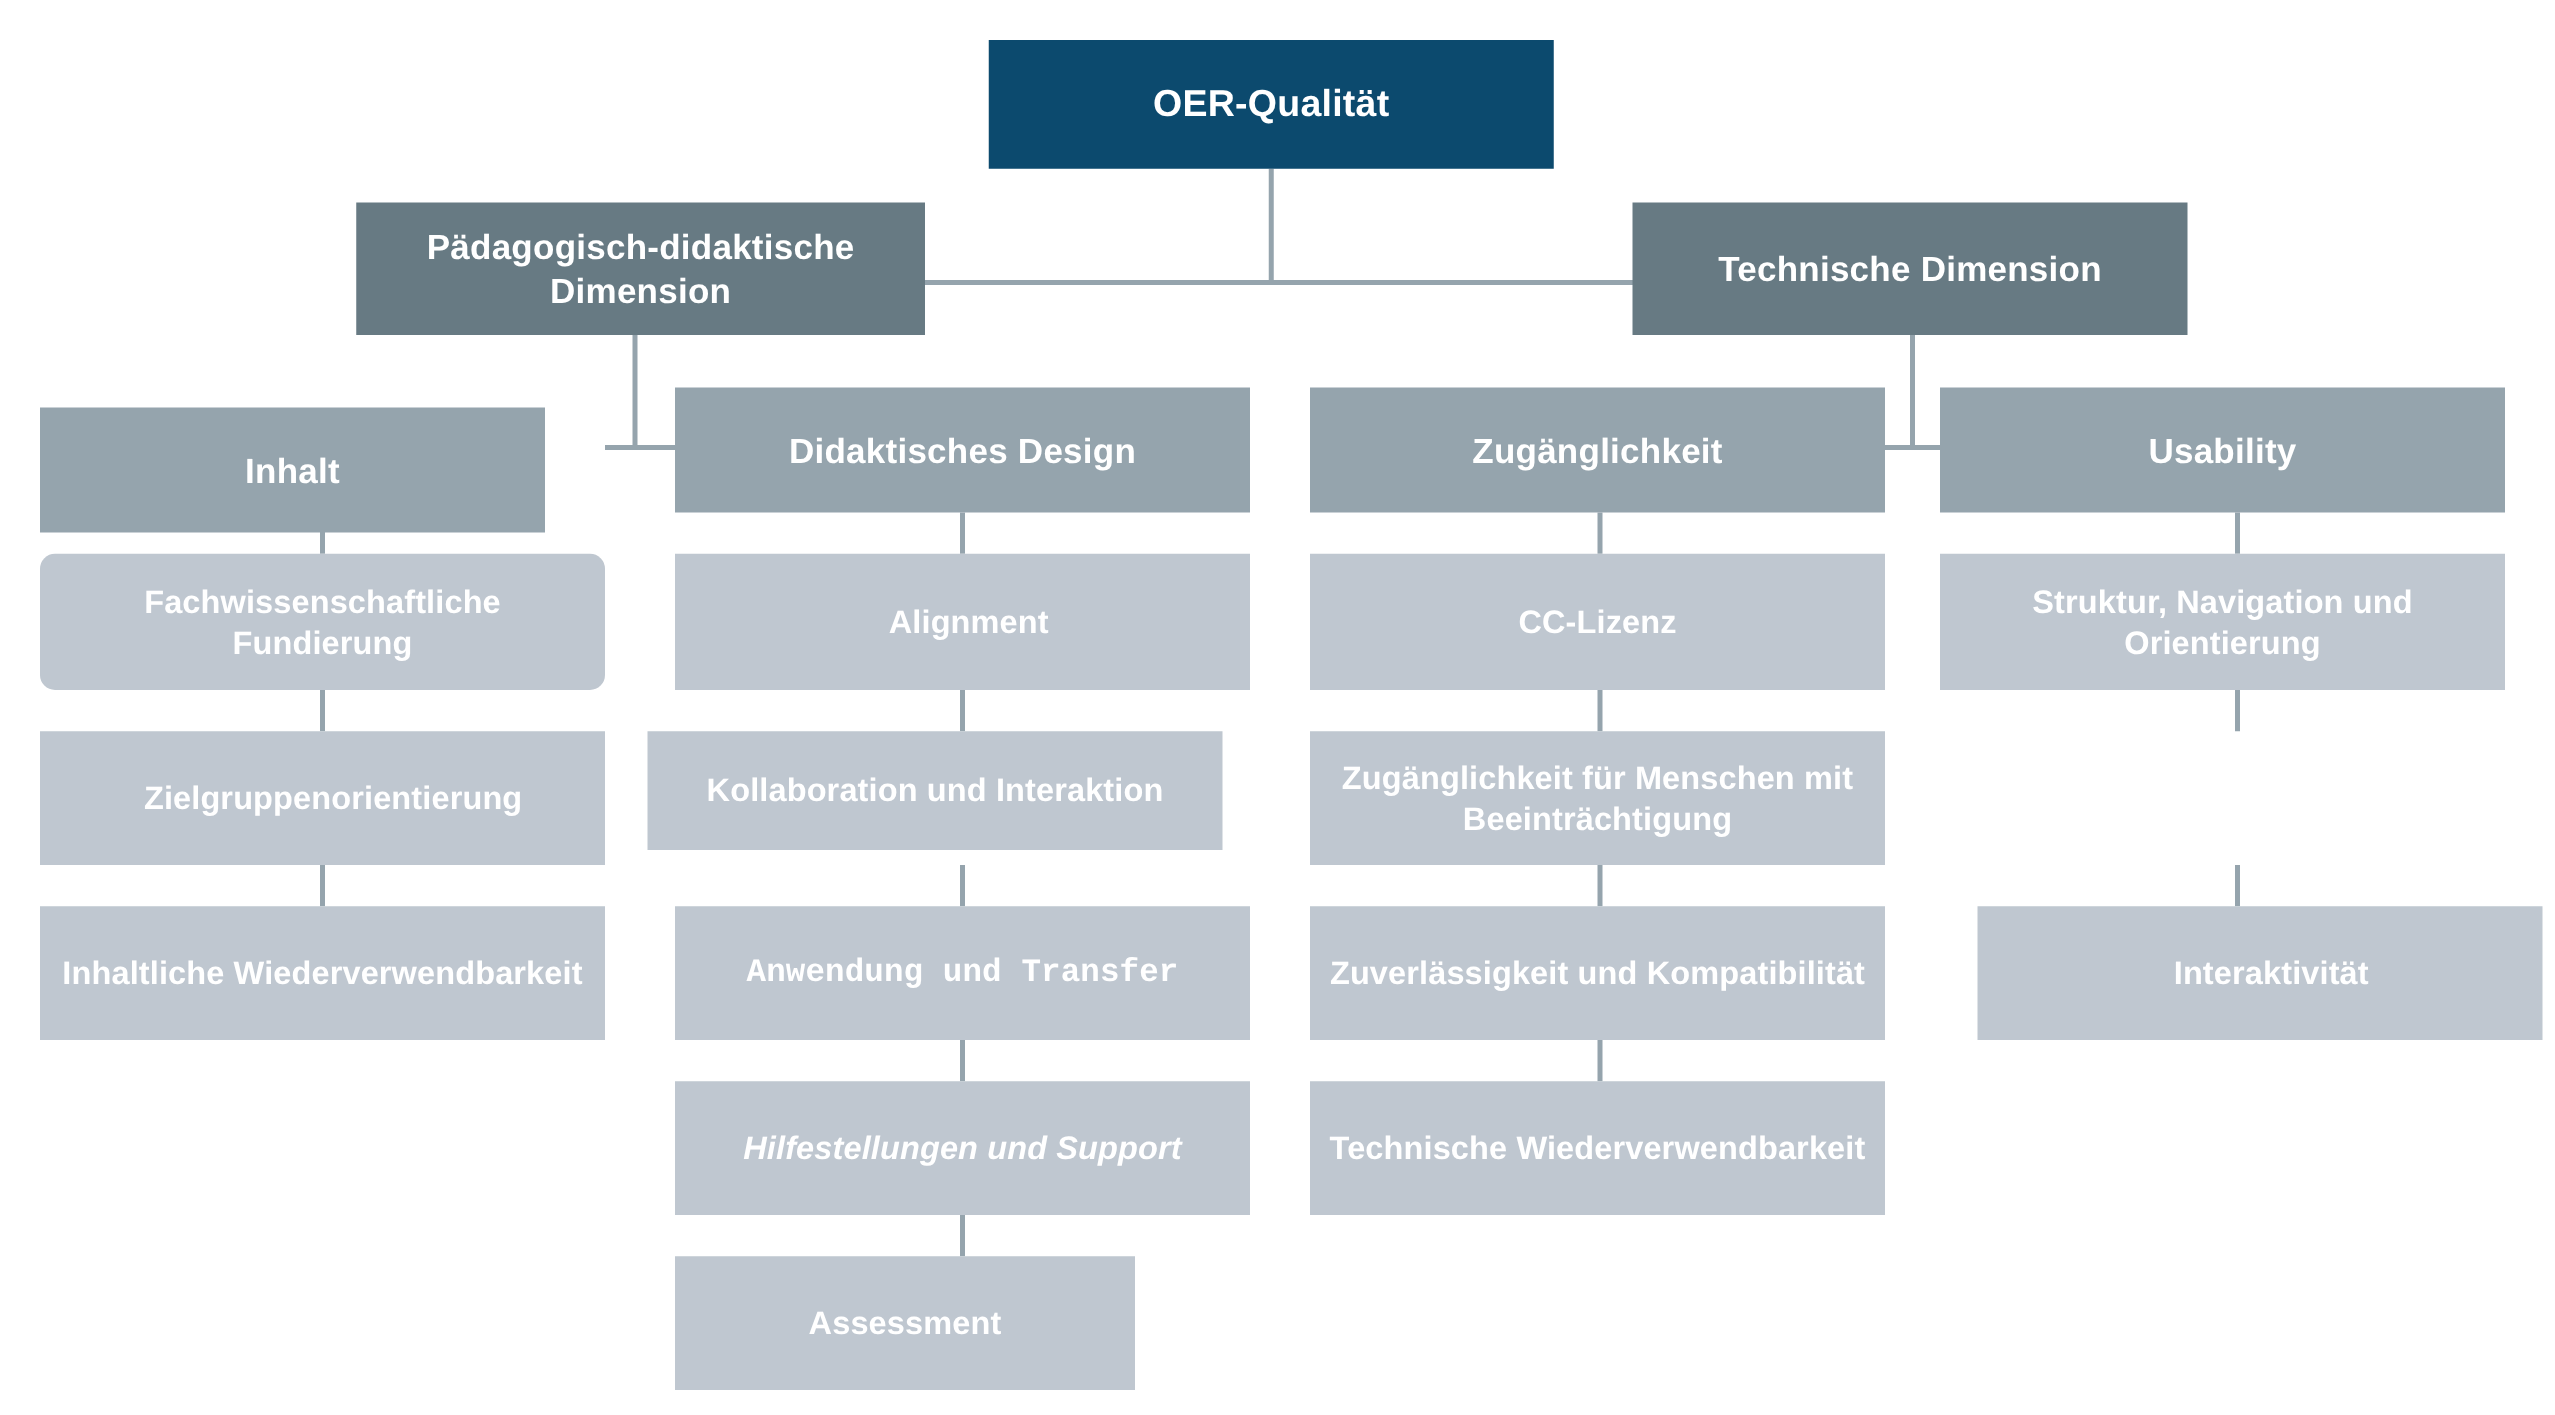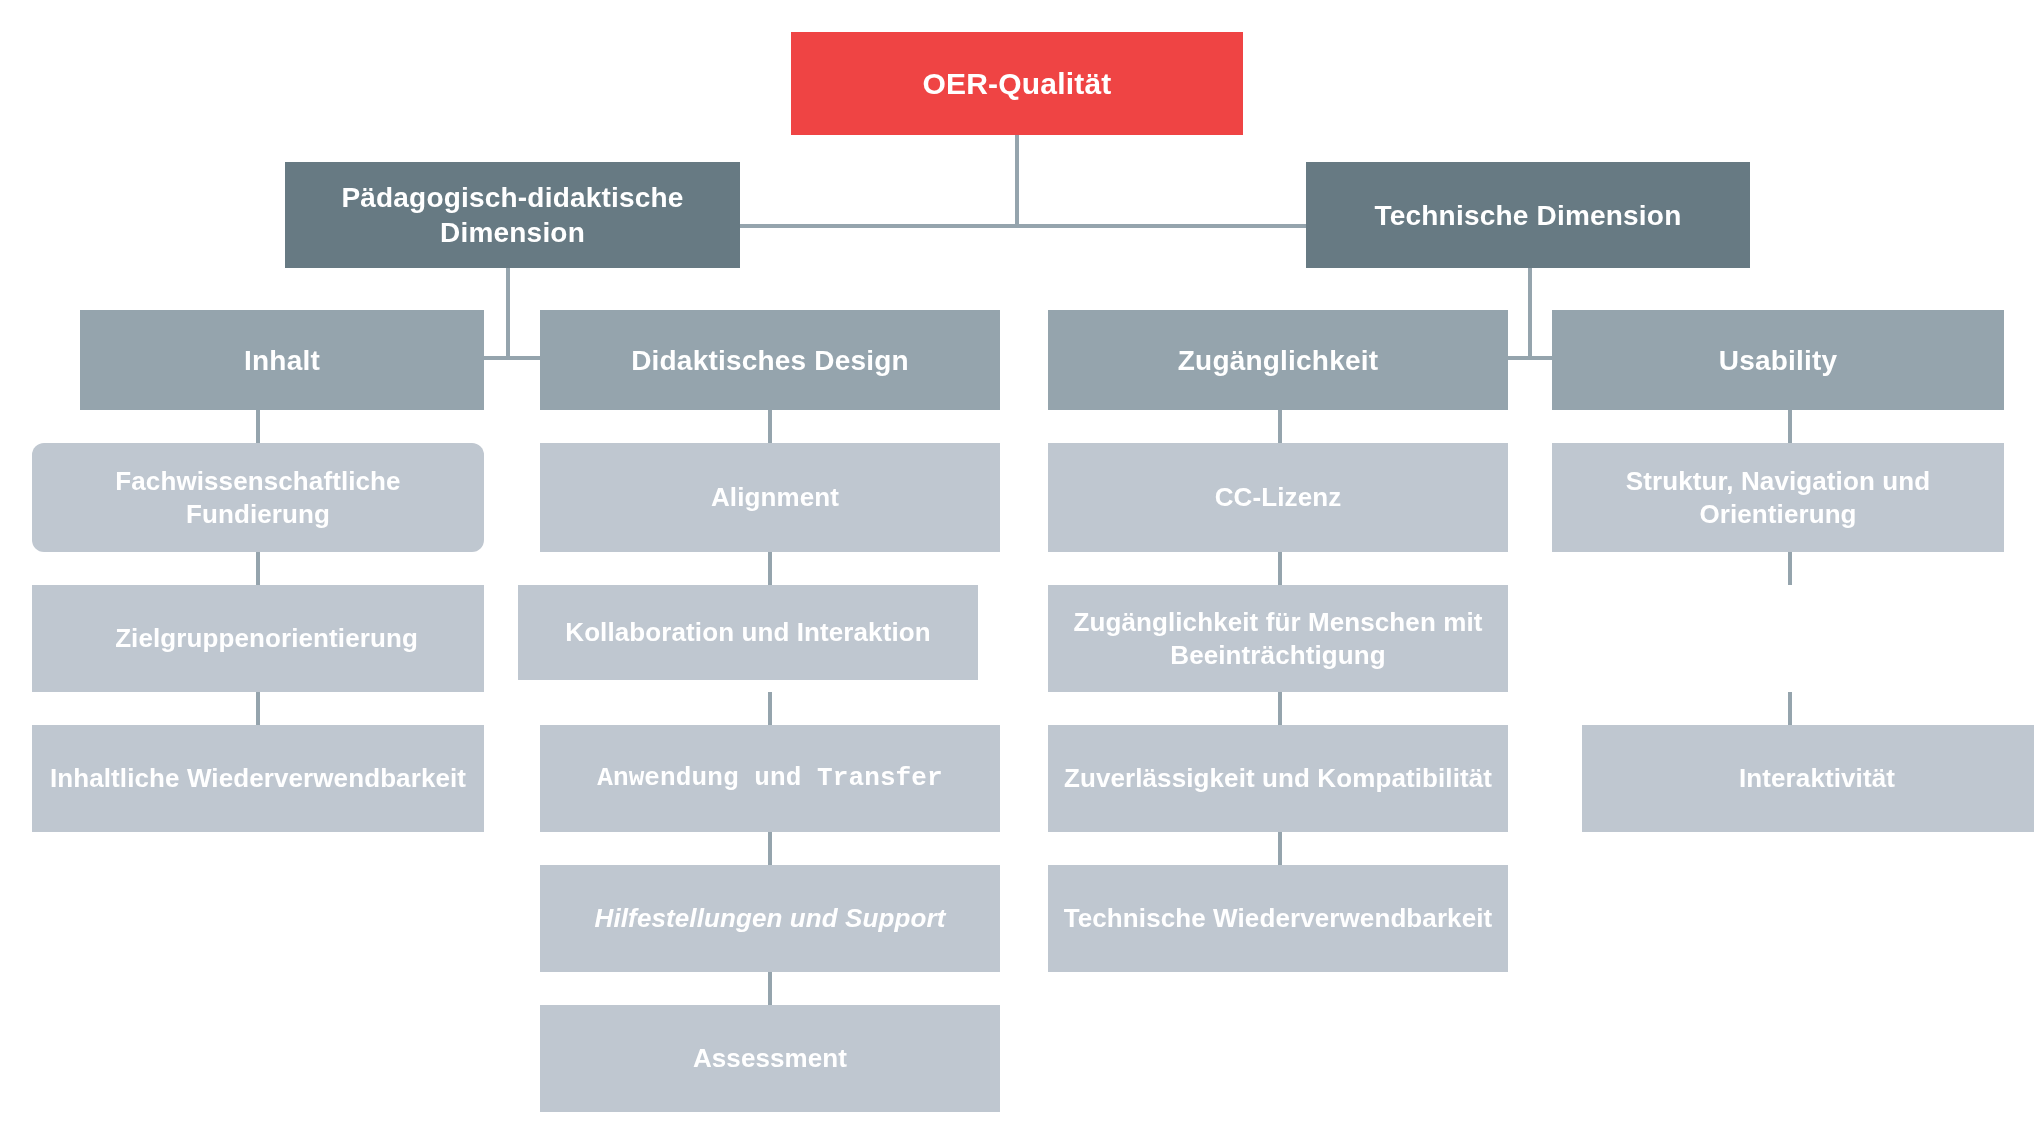--- a/index.html
+++ b/index.html
@@ -24,21 +24,21 @@
     justify-content: center;
     text-align: center;
     color: #ffffff;
     font-weight: bold;
     line-height: 1.25;
     box-sizing: border-box;
     padding: 4px 10px;
     z-index: 2;
   }
   .lvl-root {
-    background: #ef4444;
+    background: #0c4a6e;
     font-size: 30px;
     letter-spacing: 0.2px;
   }
   .lvl-dim {
     background: #677a83;
     font-size: 28px;
     letter-spacing: 0.2px;
   }
   .lvl-cat {
     background: #95a4ad;
@@ -91,21 +91,21 @@
   <div class="connector v" style="left:1788px; top:410px; height:33px;"></div>
   <div class="connector v" style="left:1788px; top:552px; height:33px;"></div>
   <div class="connector v" style="left:1788px; top:692px; height:33px;"></div>
 
   <div class="node lvl-root" style="left:791px; top:32px; width:452px; height:103px;">OER-Qualität</div>
 
   <div class="node lvl-dim" style="left:285px; top:162px; width:455px; height:106px;">Pädagogisch-didaktische Dimension</div>
 
   <div class="node lvl-dim" style="left:1306px; top:162px; width:444px; height:106px;">Technische Dimension</div>
 
-  <div class="node lvl-cat" style="left:32px; top:310px; width:404px; height:100px;margin-left:48px;">Inhalt</div>
+  <div class="node lvl-cat" style="left:32px; top:326px; width:404px; height:100px;">Inhalt</div>
 
   <div class="node lvl-cat" style="left:540px; top:310px; width:460px; height:100px;">Didaktisches Design</div>
 
   <div class="node lvl-cat" style="left:1048px; top:310px; width:460px; height:100px;">Zugänglichkeit</div>
 
   <div class="node lvl-cat" style="left:1552px; top:310px; width:452px; height:100px;">Usability</div>
 
   <div class="node lvl-leaf" style="left:32px; top:443px; width:452px; height:109px;border-radius:12px;">Fachwissenschaftliche Fundierung</div>
 
   <div class="node lvl-leaf" style="left:32px; top:585px; width:452px; height:107px;padding-left:27px;">Zielgruppenorientierung</div>
@@ -113,21 +113,21 @@
   <div class="node lvl-leaf" style="left:32px; top:725px; width:452px; height:107px;">Inhaltliche Wiederverwendbarkeit</div>
 
   <div class="node lvl-leaf" style="left:540px; top:443px; width:460px; height:109px;padding-left:20px;">Alignment</div>
 
   <div class="node lvl-leaf" style="left:518px; top:585px; width:460px; height:95px;">Kollaboration und Interaktion</div>
 
   <div class="node lvl-leaf" style="left:540px; top:725px; width:460px; height:107px;font-family:Liberation Mono, monospace;">Anwendung und Transfer</div>
 
   <div class="node lvl-leaf" style="left:540px; top:865px; width:460px; height:107px;font-style:italic;">Hilfestellungen und Support</div>
 
-  <div class="node lvl-leaf" style="left:540px; top:1005px; width:460px; height:107px;">Assessment</div>
+  <div class="node lvl-leaf" style="left:540px; top:1005px; width:368px; height:107px;">Assessment</div>
 
   <div class="node lvl-leaf" style="left:1048px; top:443px; width:460px; height:109px;">CC-Lizenz</div>
 
   <div class="node lvl-leaf" style="left:1048px; top:585px; width:460px; height:107px;">Zugänglichkeit für Menschen mit Beeinträchtigung</div>
 
   <div class="node lvl-leaf" style="left:1048px; top:725px; width:460px; height:107px;">Zuverlässigkeit und Kompatibilität</div>
 
   <div class="node lvl-leaf" style="left:1048px; top:865px; width:460px; height:107px;">Technische Wiederverwendbarkeit</div>
 
   <div class="node lvl-leaf" style="left:1552px; top:443px; width:452px; height:109px;">Struktur, Navigation und Orientierung</div>

